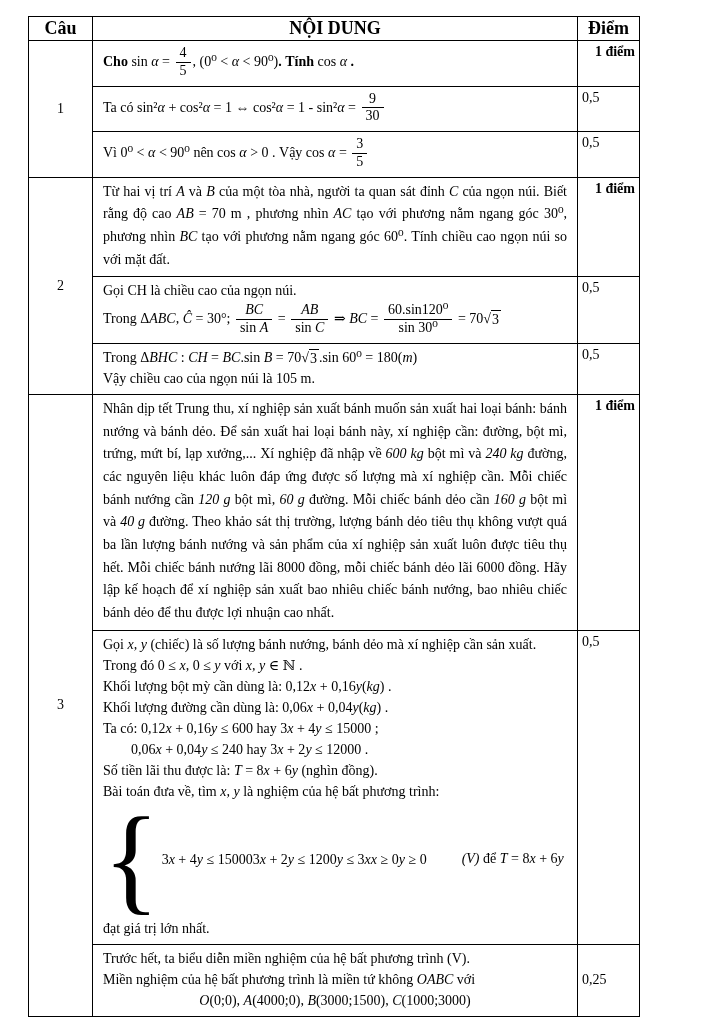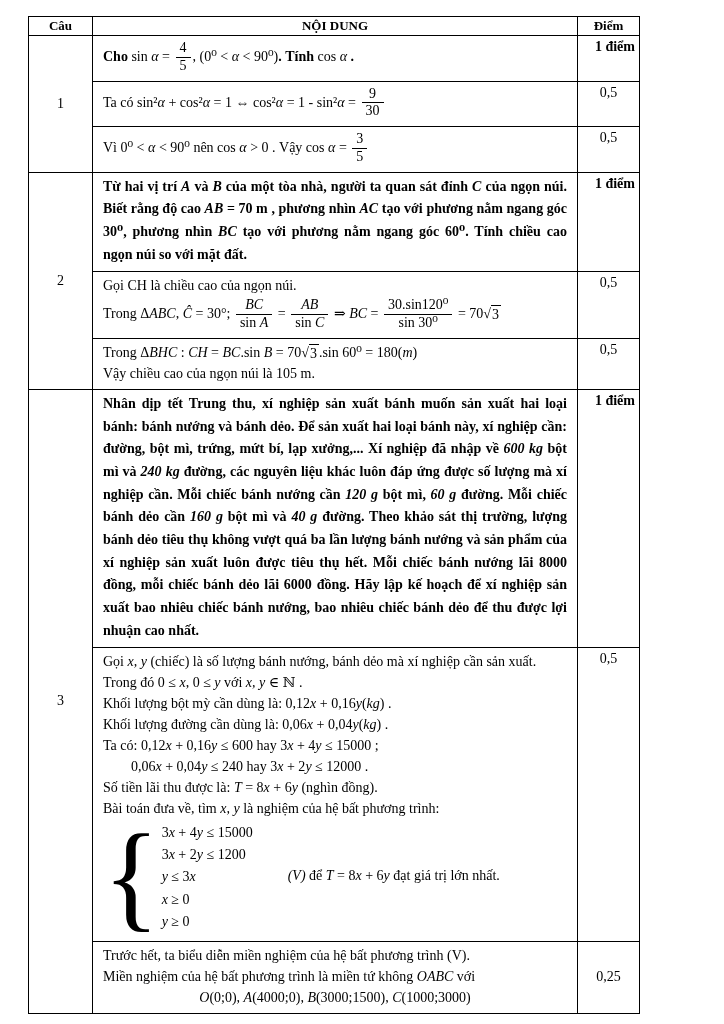--- a/index.html
+++ b/index.html
@@ -8,50 +8,50 @@
     width:724px; height:1024px; overflow:hidden;
     color:#000;
     font-family:"Liberation Serif","DejaVu Serif","DejaVu Sans",serif;
     font-size:14px;
   }
   .page { padding:16px 28px 10px 28px; }
   .heading { font-weight:bold; font-size:14.5px; margin-bottom:10px; }
 
   table.answers { border-collapse:collapse; width:612px; table-layout:fixed; }
   table.answers th, table.answers td { border:1px solid #000; }
-  th { font-weight:bold; text-align:center; padding:1px 2px; font-size:13px; }
+  th { font-weight:bold; text-align:center; padding:1px 2px; font-size:18px; }
   col.c-cau { width:64px; }
   col.c-diem { width:62px; }
 
   td.cau-cell { vertical-align:middle; text-align:center; }
   td.content-cell { vertical-align:top; padding:3px 10px 5px 10px; }
-  td.diem-cell { vertical-align:top; text-align:center; padding:3px 4px; }
+  td.diem-cell { vertical-align:top; padding:3px 4px; }
   td.diem-cell.points-bold { text-align:right; padding-left:6px; font-weight:bold; }
 
   .para { line-height:1.5; }
   .para.center { text-align:center; }
   .para.justify { text-align:justify; }
-  td.statement { font-weight:bold; }
+  td.statement { font-weight:normal; }
   td.statement .para { text-align:justify; line-height:1.62; }
 
   .mi { font-style:italic; }
   .bd { font-weight:bold; }
 
   .frac { display:inline-flex; flex-direction:column; vertical-align:middle;
           text-align:center; line-height:1.2; margin:1px 2px; }
   .frac .num { border-bottom:1px solid #000; padding:0 4px; display:block; }
   .frac .den { padding:0 4px; display:block; }
 
   .sqrt { display:inline-flex; align-items:flex-start; }
   .sqrt .rad { line-height:1.25; }
   .sqrt .radand { border-top:1px solid #000; line-height:1.25; padding:0 2px 0 1px; }
 
   .cases { display:inline-flex; align-items:center; vertical-align:middle; margin:2px 0; }
   .cases .brace { font-size:118px; line-height:0.95; font-weight:normal; }
-  .cases .cases-col { display:inline-flex; flex-direction:column; margin-left:2px; }
+  .cases .cases-col { display:inline-flex; flex-direction:row; margin-left:2px; }
   .cases .case-line { line-height:1.6; white-space:nowrap; }
 </style>
 </head>
 <body>
 
 <div class="page">
   <table class="answers">
     <colgroup>
       <col class="c-cau">
         <col class="c-noidung">
@@ -103,21 +103,21 @@
         <tr>
           <td class="content-cell">
             <div class="para"><span class="tx">Gọi CH là chiều cao của ngọn núi.</span></div>
             <div class="para"><span class="tx">Trong Δ</span><span class="mi">ABC</span><span class="tx">, </span><span class="mi">Ĉ</span><span class="tx"> = 30°; </span><span class="frac">
                 <span class="num"><span class="mi">BC</span></span>
                 <span class="den"><span class="tx">sin </span><span class="mi">A</span></span>
               </span><span class="tx"> = </span><span class="frac">
                 <span class="num"><span class="mi">AB</span></span>
                 <span class="den"><span class="tx">sin </span><span class="mi">C</span></span>
               </span><span class="tx"> ⇒ </span><span class="mi">BC</span><span class="tx"> = </span><span class="frac">
-                <span class="num"><span class="tx">30.sin120⁰</span></span>
+                <span class="num"><span class="tx">60.sin120⁰</span></span>
                 <span class="den"><span class="tx">sin 30⁰</span></span>
               </span><span class="tx"> = 70</span><span class="sqrt">
                 <span class="rad">√</span>
                 <span class="radand">3</span>
               </span></div>
           </td>
           <td class="diem-cell">0,5</td>
         </tr>
         <tr>
           <td class="content-cell">

